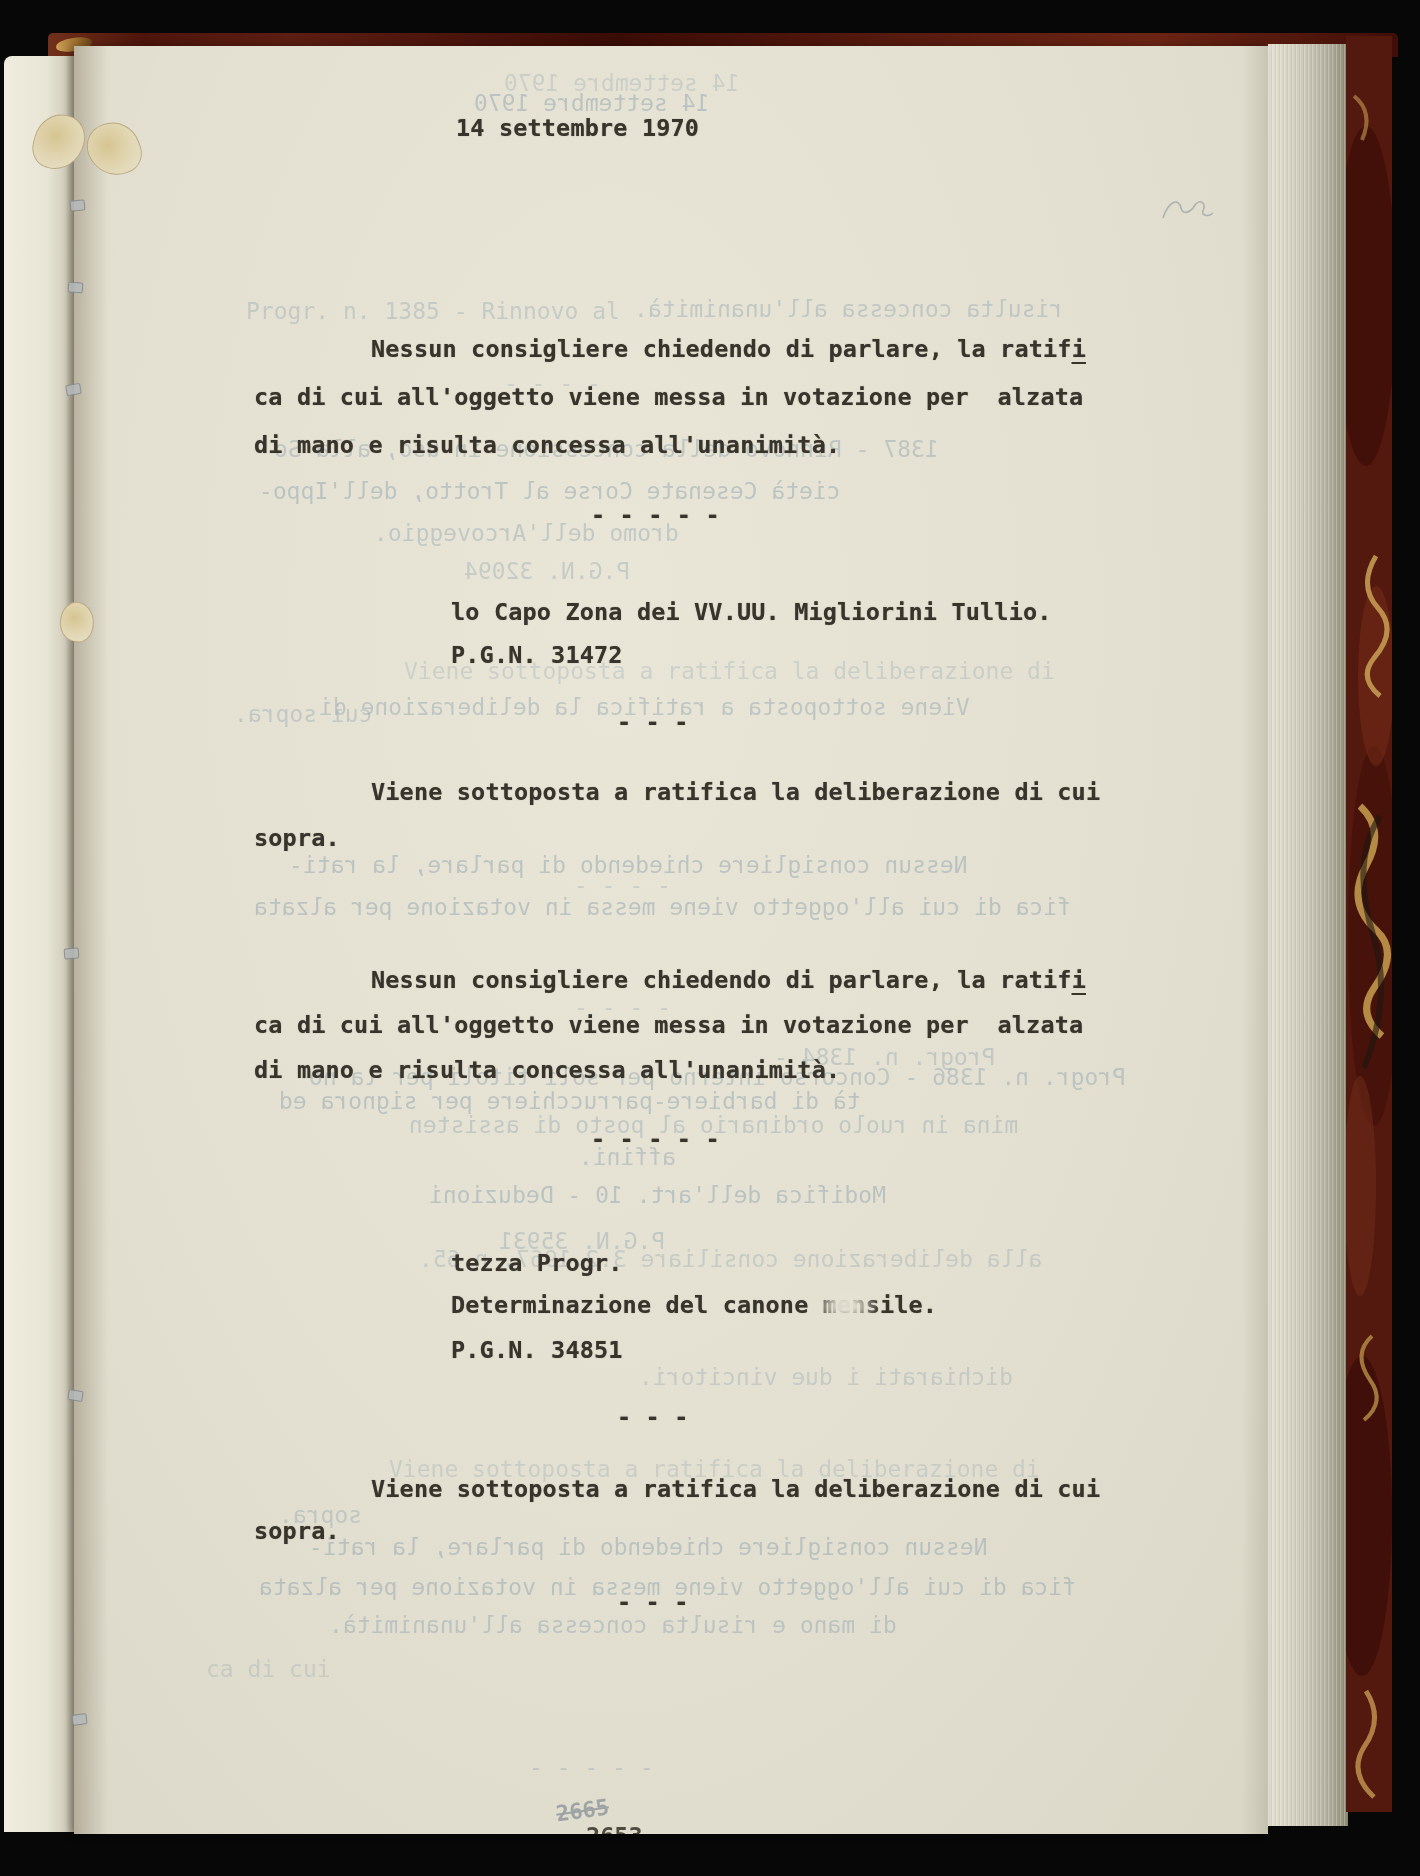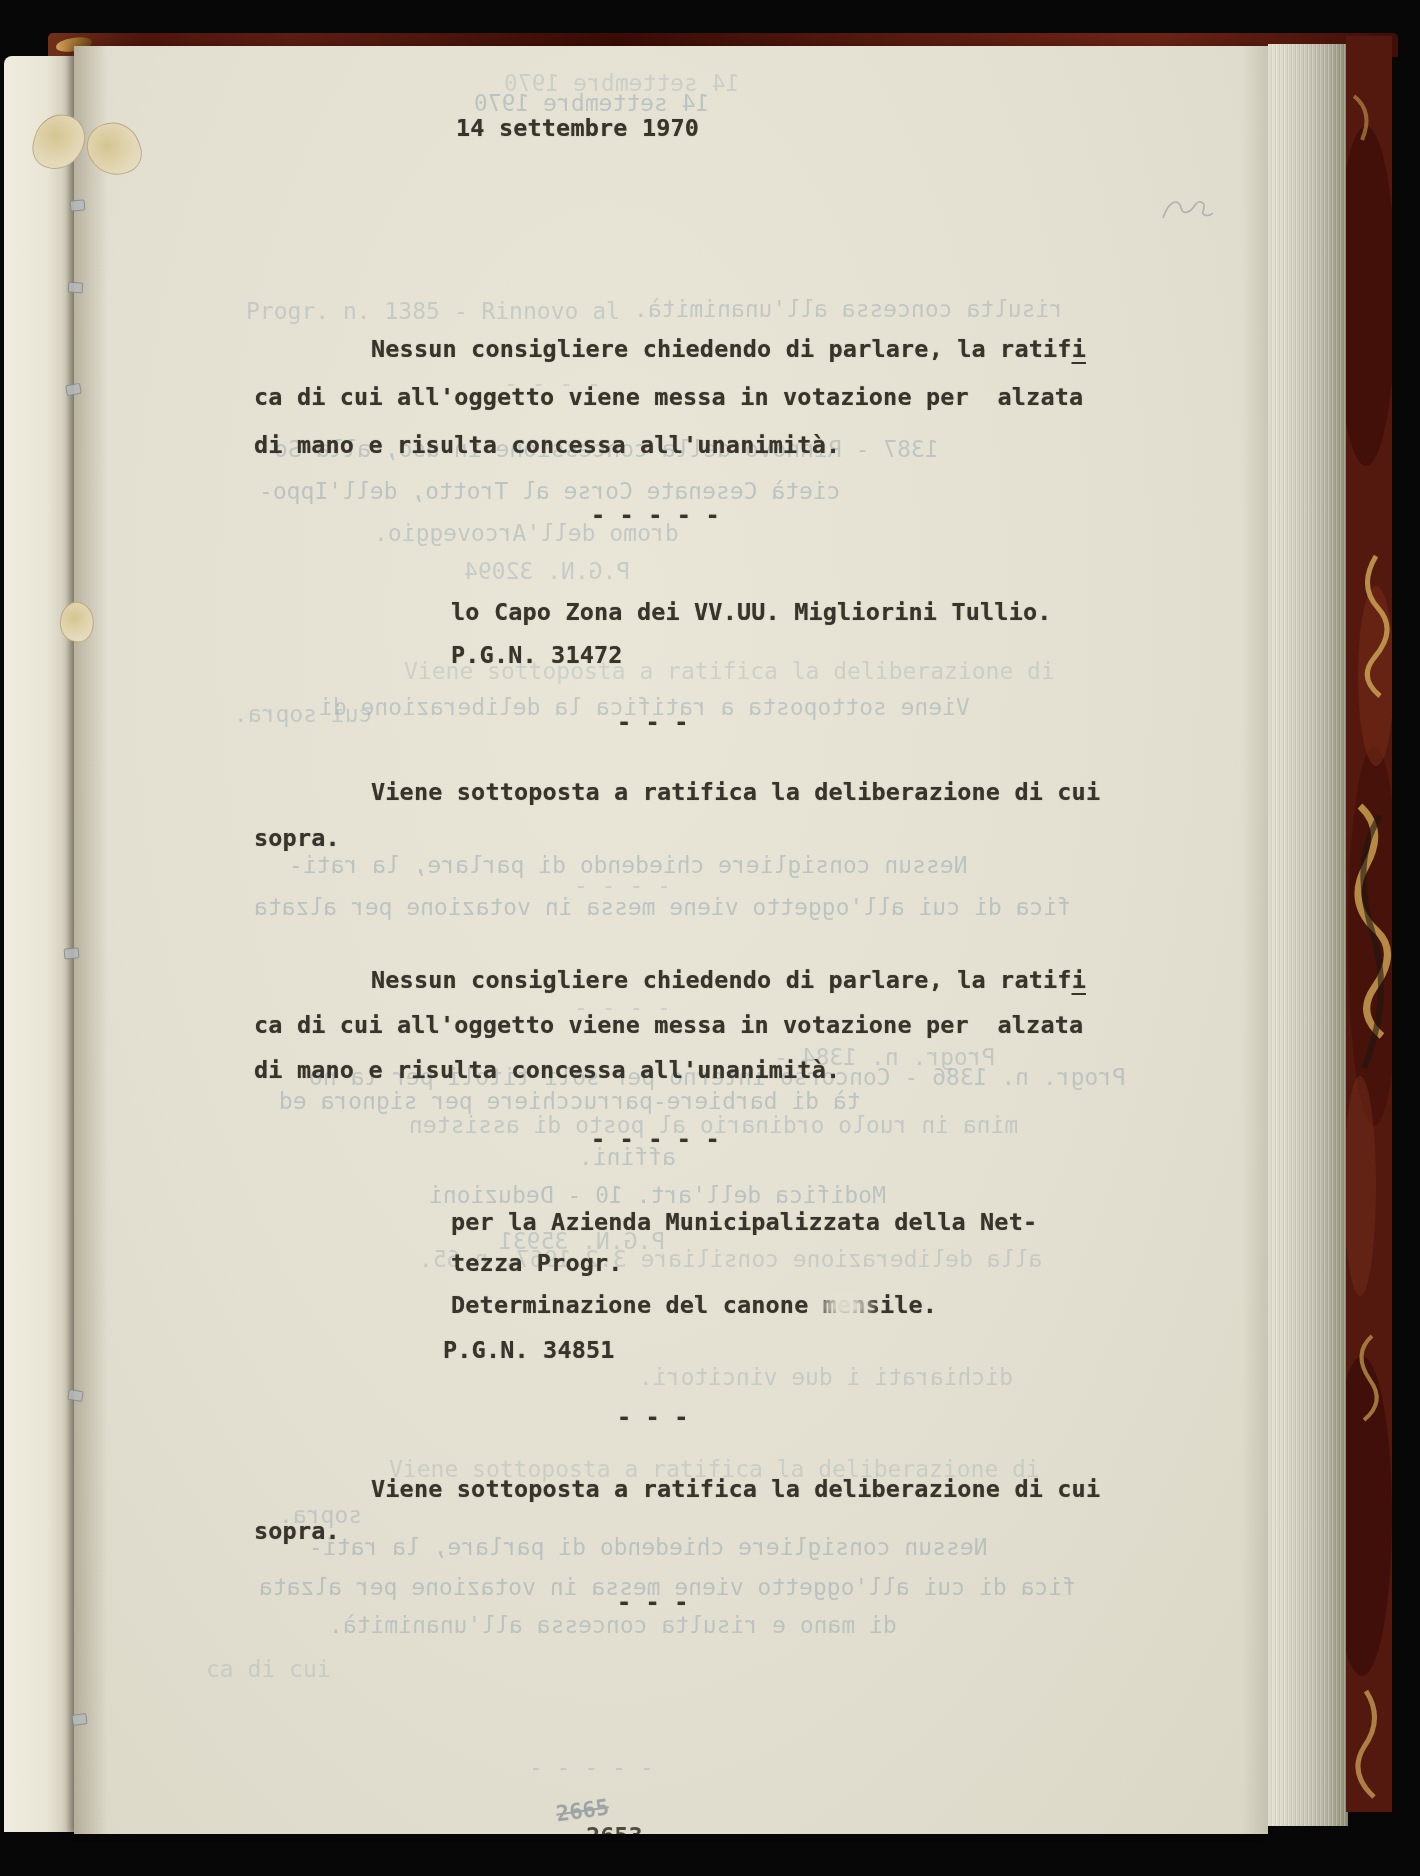--- a/index.html
+++ b/index.html
@@ -144,24 +144,23 @@
 
     <div class="ln" style="top:732px;left:297px">Viene sottoposta a ratifica la deliberazione di cui</div>
     <div class="ln" style="top:778px;left:180px">sopra.</div>
 
     <div class="ln" style="top:920px;left:297px"><span>Nessun consigliere chiedendo di parlare, la ratif</span><span class="u">i</span></div>
     <div class="ln" style="top:965px;left:180px">ca di cui all'oggetto viene messa in votazione per  alzata</div>
     <div class="ln" style="top:1010px;left:180px">di mano e risulta concessa all'unanimità.</div>
 
     <div class="ln" style="top:1079px;left:517px">- - - - -</div>
 
-    <div class="ln" style="top:1162px;left:377px">per la Azienda Municipalizzata della Net-</div>
     <div class="ln" style="top:1203px;left:377px">tezza Progr.</div>
     <div class="ln" style="top:1245px;left:377px">Determinazione del canone mensile.</div>
-    <div class="ln" style="top:1290px;left:369px">P.G.N. 34851</div>
+    <div class="ln" style="top:1290px;left:377px">P.G.N. 34851</div>
 
     <div class="smudge" style="top:1243px;left:740px;width:64px;height:34px"></div>
 
     <div class="ln" style="top:1357px;left:543px">- - -</div>
 
     <div class="ln" style="top:1429px;left:297px">Viene sottoposta a ratifica la deliberazione di cui</div>
     <div class="ln" style="top:1471px;left:180px">sopra.</div>
 
     <div class="ln" style="top:1542px;left:543px">- - -</div>
 

